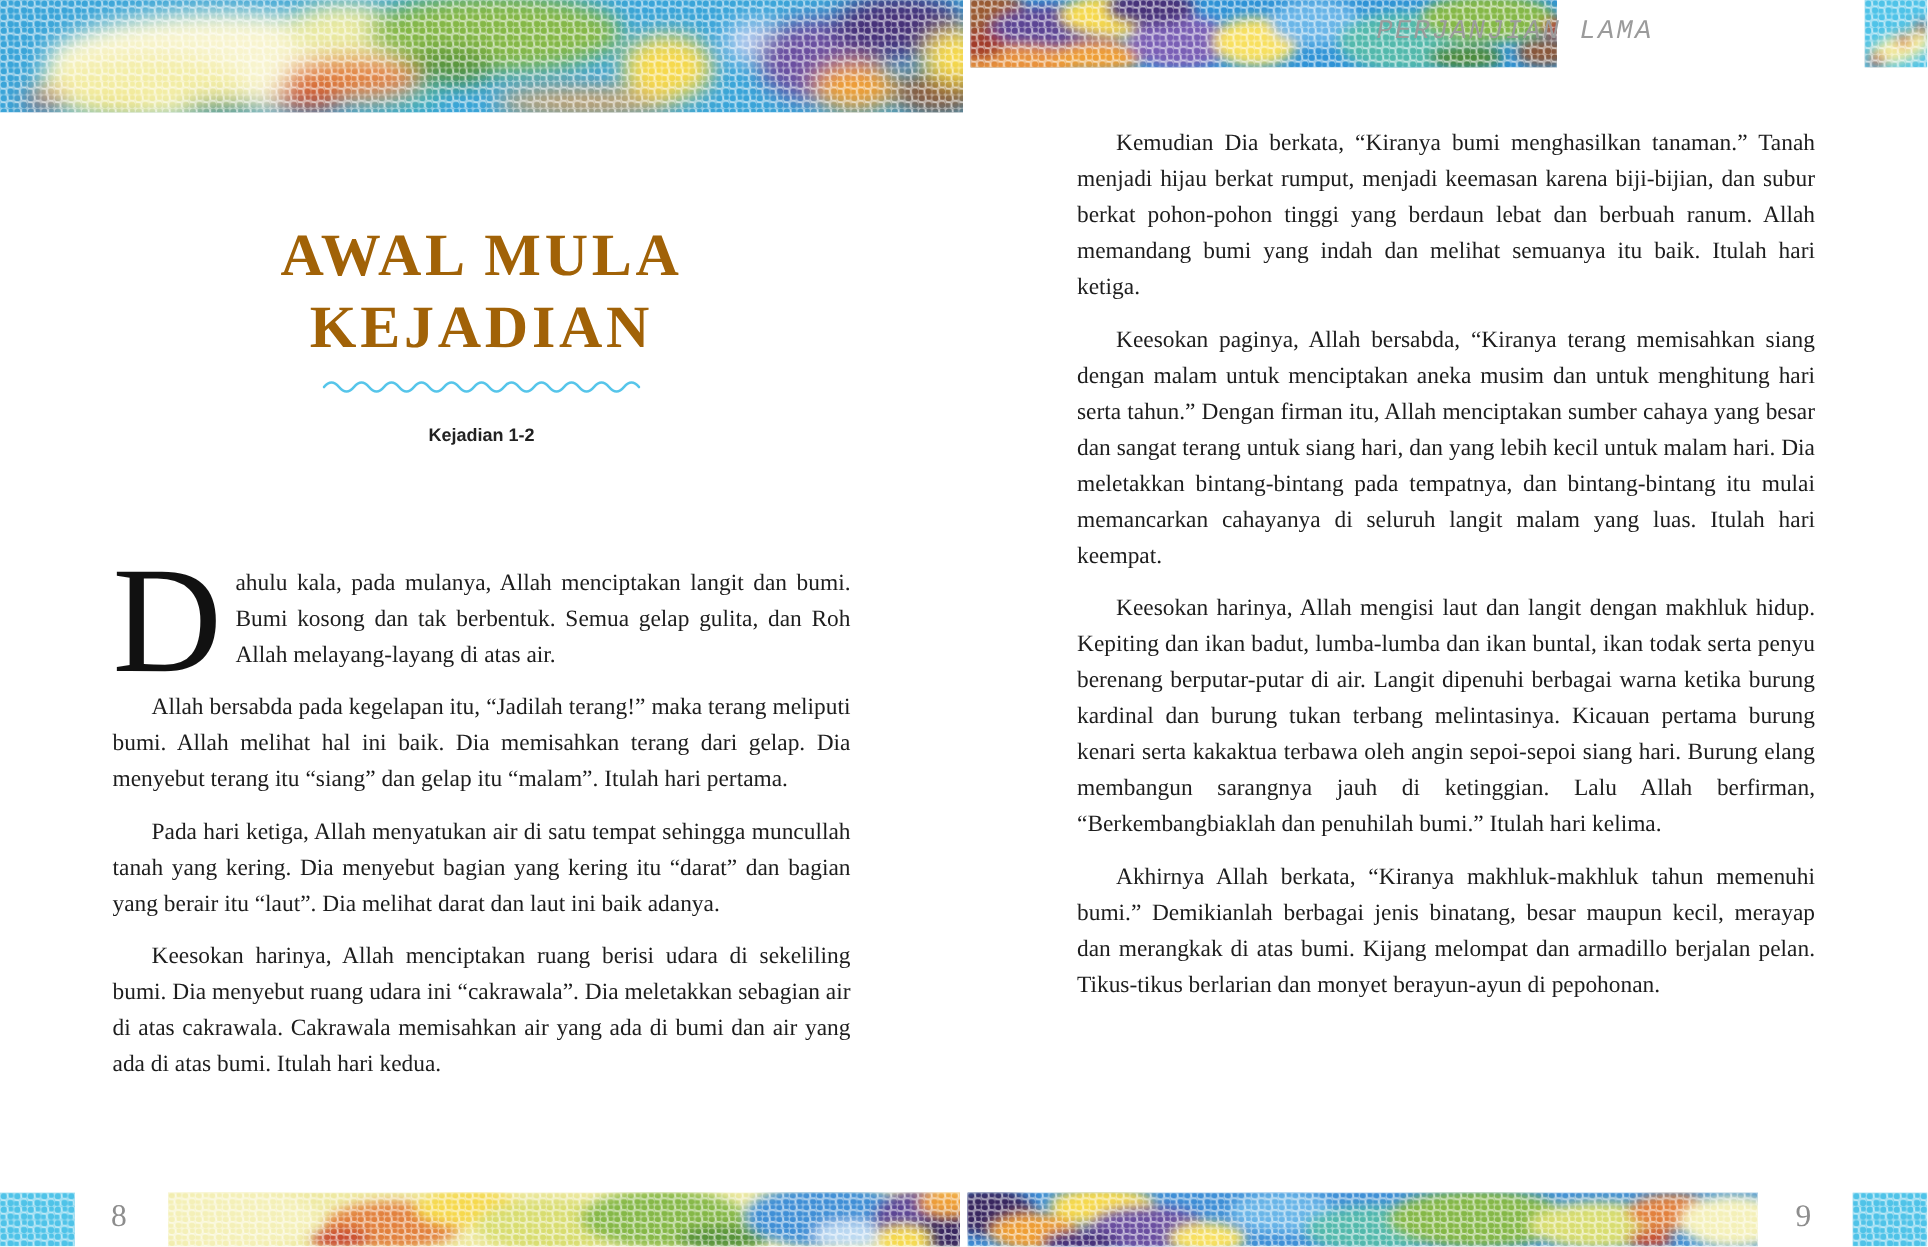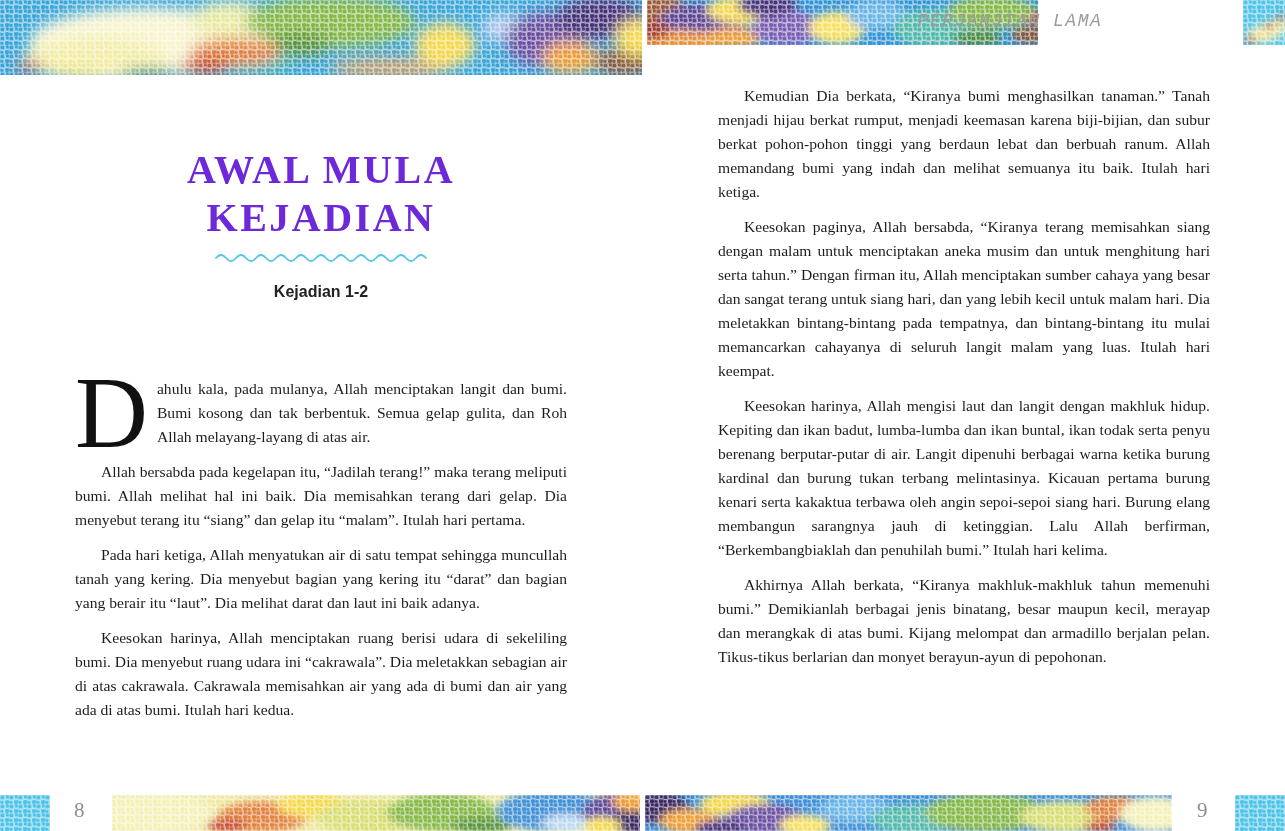--- a/index.html
+++ b/index.html
@@ -28,28 +28,28 @@
   .running-head-inner{display:inline-block;}
 
   .title-block{
     position:absolute;left:75px;top:146px;width:492px;text-align:center;
   }
   .chapter-title{
     margin:0;
     font-family:"Liberation Serif",serif;
     font-weight:bold;
     font-size:40px;line-height:48px;letter-spacing:2.5px;
-    color:#6d28d9;
+    color:#a16207;
   }
   .wave{display:block;margin:10px auto 0;}
   .chapter-ref{
     margin-top:21px;
     font-family:"Liberation Sans",sans-serif;
     font-weight:bold;
-    font-size:16px;color:#222222;
+    font-size:12px;color:#222222;
   }
 
   .body-col{
     position:absolute;width:492px;
     font-size:15.6px;line-height:24px;color:#1d1d1d;
     text-align:justify;
   }
   .body-col p{margin:0;text-indent:26px;}
   .body-col p + p{margin-top:11px;}
   .body-left{left:75px;top:377px;}

